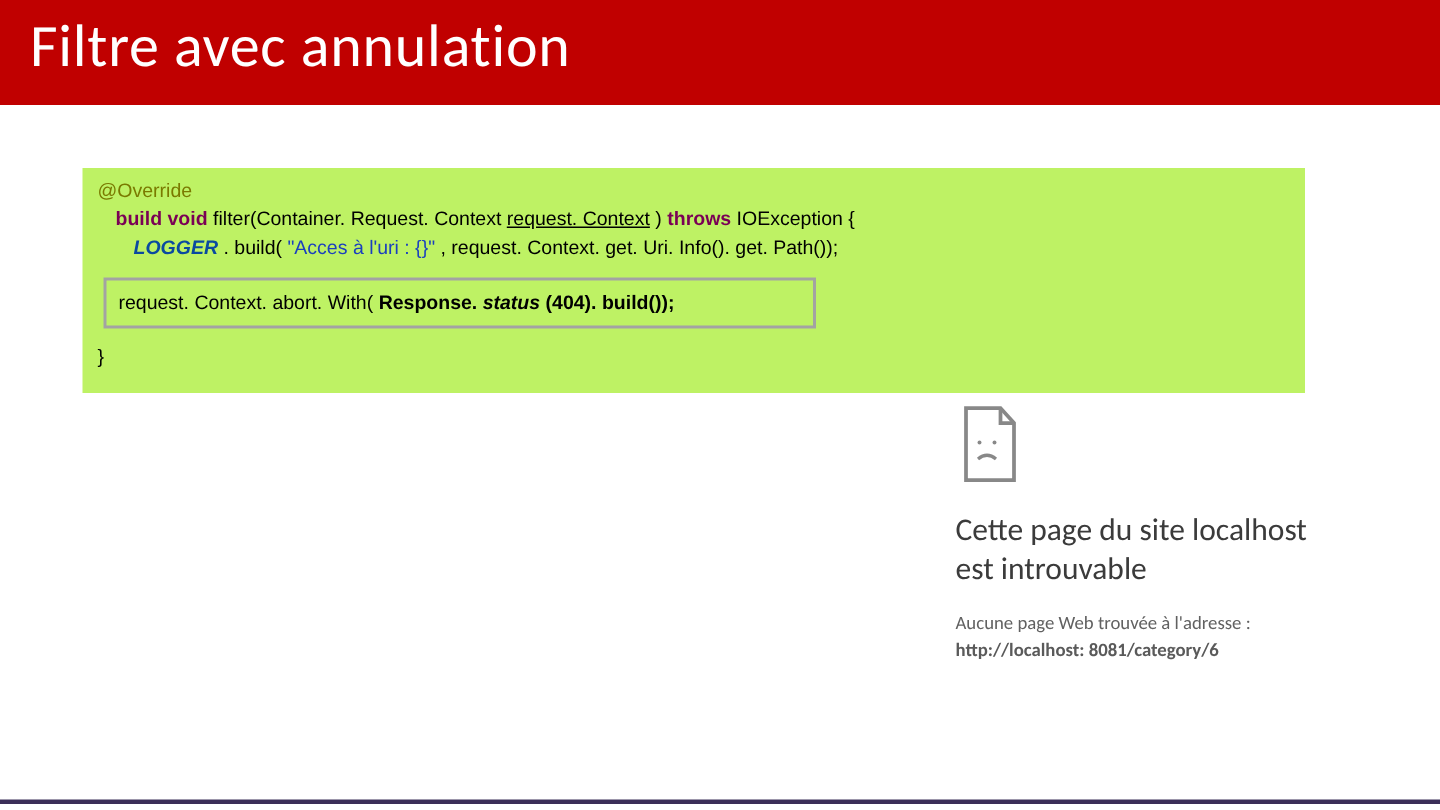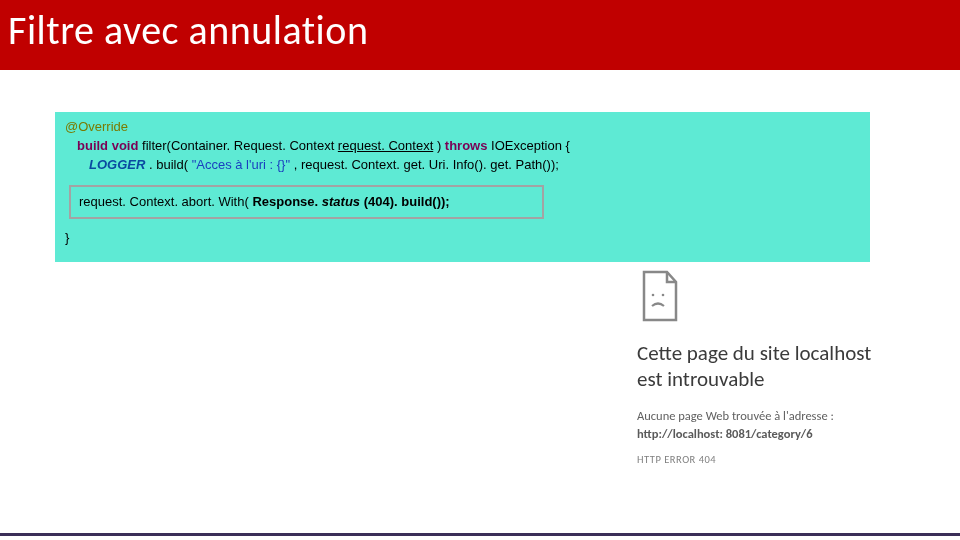--- a/index.html
+++ b/index.html
@@ -14,35 +14,35 @@
   }
 
   .header-bar {
     background: #c00000;
     width: 100%;
     height: 70px;
     position: relative;
   }
   .title {
     position: absolute;
-    left: 8px;
+    left: 20px;
     top: 6px;
     color: #ffffff;
     font-size: 40px;
     font-weight: 300;
     font-family: "Segoe UI Light", "Segoe UI", Calibri, Arial, sans-serif;
     letter-spacing: 0.5px;
   }
 
   .code-box {
     position: absolute;
     left: 55px;
     top: 112px;
     width: 815px;
-    background: #5eead4;
+    background: #bef264;
     padding: 6px 10px 14px 10px;
     font-family: Arial, Helvetica, sans-serif;
     font-size: 13px;
     line-height: 1.45;
     color: #000;
     box-sizing: border-box;
   }
   .code-box .olive { color: #7a7a00; }
   .code-box .bold { font-weight: bold; }
   .code-box .kw { color: #7a0055; font-weight: bold; }
@@ -146,16 +146,15 @@
       <circle cx="14" cy="25" r="1.3" fill="#888" stroke="none"></circle>
       <circle cx="24" cy="25" r="1.3" fill="#888" stroke="none"></circle>
       <path d="M13 36 Q19 31 25 36" stroke-width="2.2" fill="none"></path>
     </svg>
   </div>
   <div class="err-heading">Cette page du site localhost est introuvable</div>
   <div class="err-msg">
     <span>Aucune page Web trouvée à l'adresse : </span>
     <b>http://localhost: 8081/category/6</b>
   </div>
-  <div class="err-code">HTTP ERROR 404</div>
 </div>
 
 <div class="footer-line"></div>
 
 </body></html>

